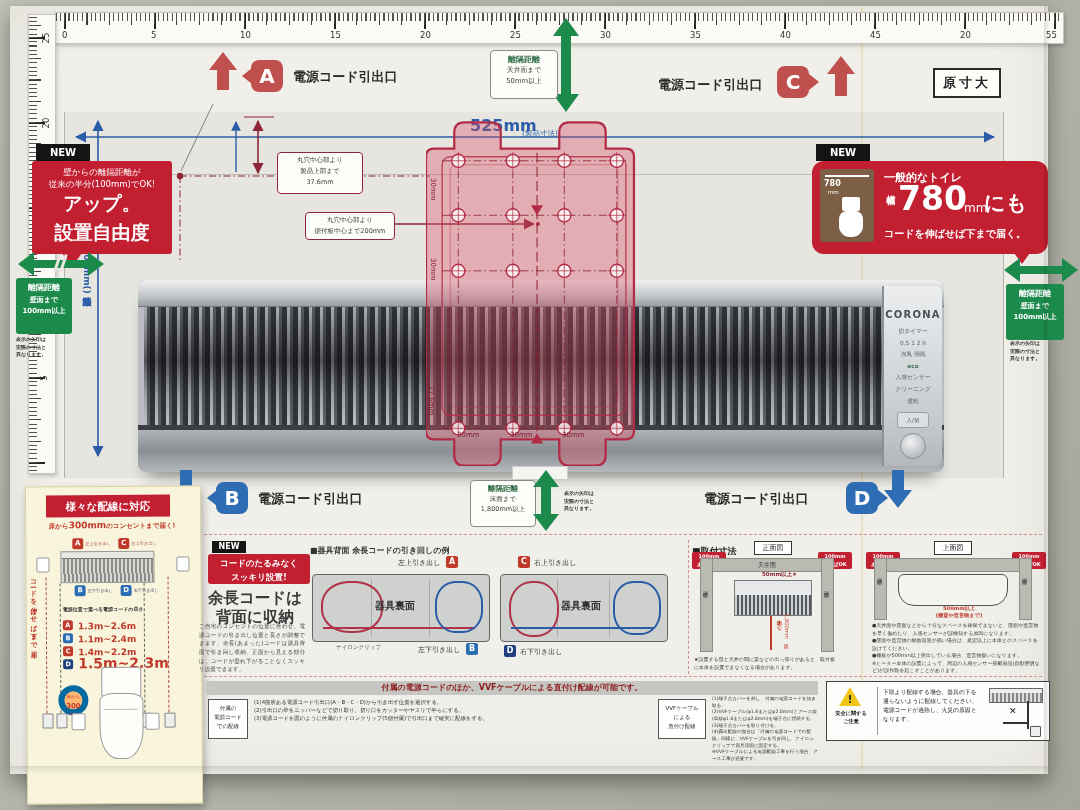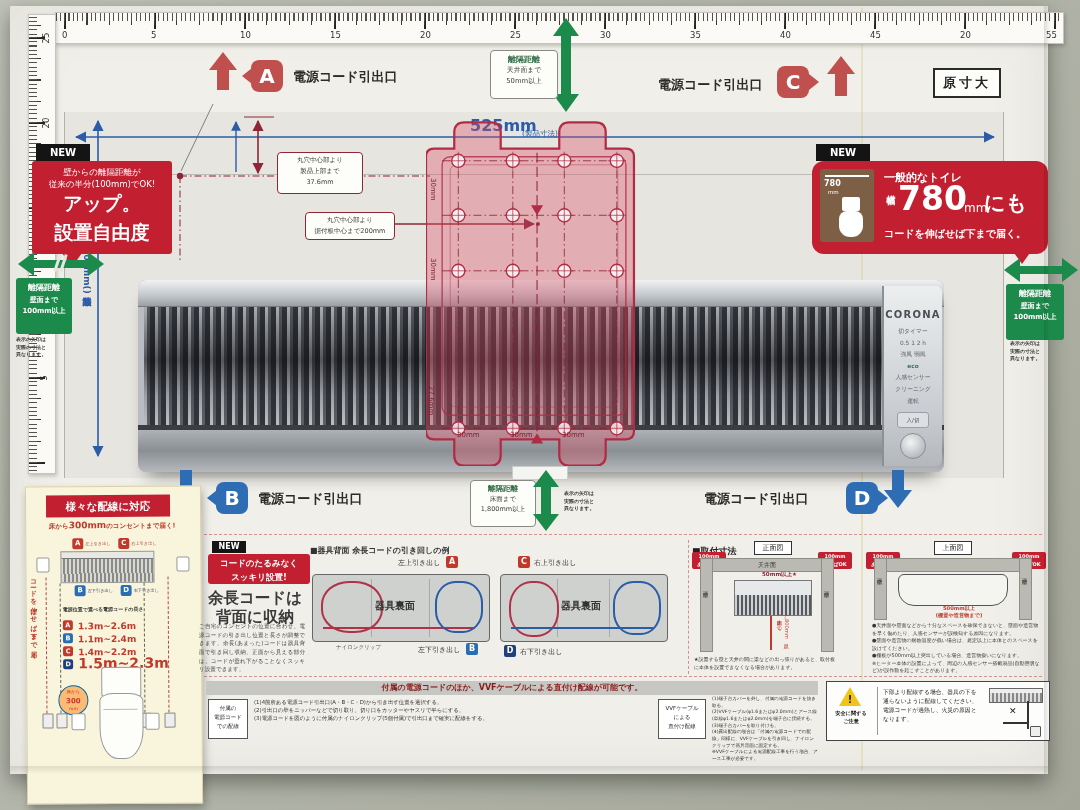--- a/index.html
+++ b/index.html
@@ -302,21 +302,21 @@
     <div class="ab" style="left:137px;top:226px;width:9px;height:13px;background:#eee;border:1px solid #888;border-radius:1px"></div>
 
     <div class="ab b" style="left:36px;top:119px;font-size:5px;color:#333">電源位置で選べる電源コードの長さ</div>
     <div class="ab" style="left:36px;top:127px">
       <div style="height:13px"><span class="b c" style="display:inline-block;width:10px;height:10px;background:#c0392b;color:#fff;font-size:6.5px;line-height:10px;border-radius:2px;vertical-align:middle">A</span> <span class="b" style="font-size:9px;color:#c0392b">1.3m~2.6m</span></div>
       <div style="height:13px"><span class="b c" style="display:inline-block;width:10px;height:10px;background:#2a6db5;color:#fff;font-size:6.5px;line-height:10px;border-radius:2px;vertical-align:middle">B</span> <span class="b" style="font-size:9px;color:#c0392b">1.1m~2.4m</span></div>
       <div style="height:13px"><span class="b c" style="display:inline-block;width:10px;height:10px;background:#c0392b;color:#fff;font-size:6.5px;line-height:10px;border-radius:2px;vertical-align:middle">C</span> <span class="b" style="font-size:9px;color:#c0392b">1.4m~2.2m</span></div>
       <div style="height:13px"><span class="b c" style="display:inline-block;width:10px;height:10px;background:#1f3f7d;color:#fff;font-size:6.5px;line-height:10px;border-radius:2px;vertical-align:middle">D</span> <span class="b" style="font-size:14px;color:#c0392b">1.5m~2.3m</span></div>
     </div>
 
-    <div class="ab c" style="left:31px;top:198px;width:30px;height:30px;border-radius:50%;background:#fdba74;border:1px solid #0369a1;color:#c0392b;font-size:4.5px;line-height:1.5;padding-top:3px;box-sizing:border-box">
+    <div class="ab c" style="left:31px;top:198px;width:30px;height:30px;border-radius:50%;background:#fdba74;border:6px solid #0369a1;color:#c0392b;font-size:4.5px;line-height:1.5;padding-top:3px;box-sizing:border-box">
       <div>床から</div>
       <div class="b" style="font-size:7px">300</div>
       <div>mm</div>
     </div>
     <div class="ab" style="left:44px;top:226px;width:12px;height:15px;background:#fff;border:1px solid #999;border-radius:2px"></div>
     <div class="ab" style="left:118px;top:226px;width:12px;height:15px;background:#fff;border:1px solid #999;border-radius:2px"></div>
     <div class="ab" style="left:74px;top:180px;width:38px;height:28px;background:#fdfdfa;border:1px solid #999;border-radius:3px"></div>
     <div class="ab" style="left:72px;top:206px;width:42px;height:64px;background:#fdfdfa;border:1px solid #999;border-radius:14px 14px 18px 18px/8px 8px 30px 30px"></div>
     <div class="ab" style="left:76px;top:222px;width:34px;height:1px;background:#bbb"></div>
   </div>

